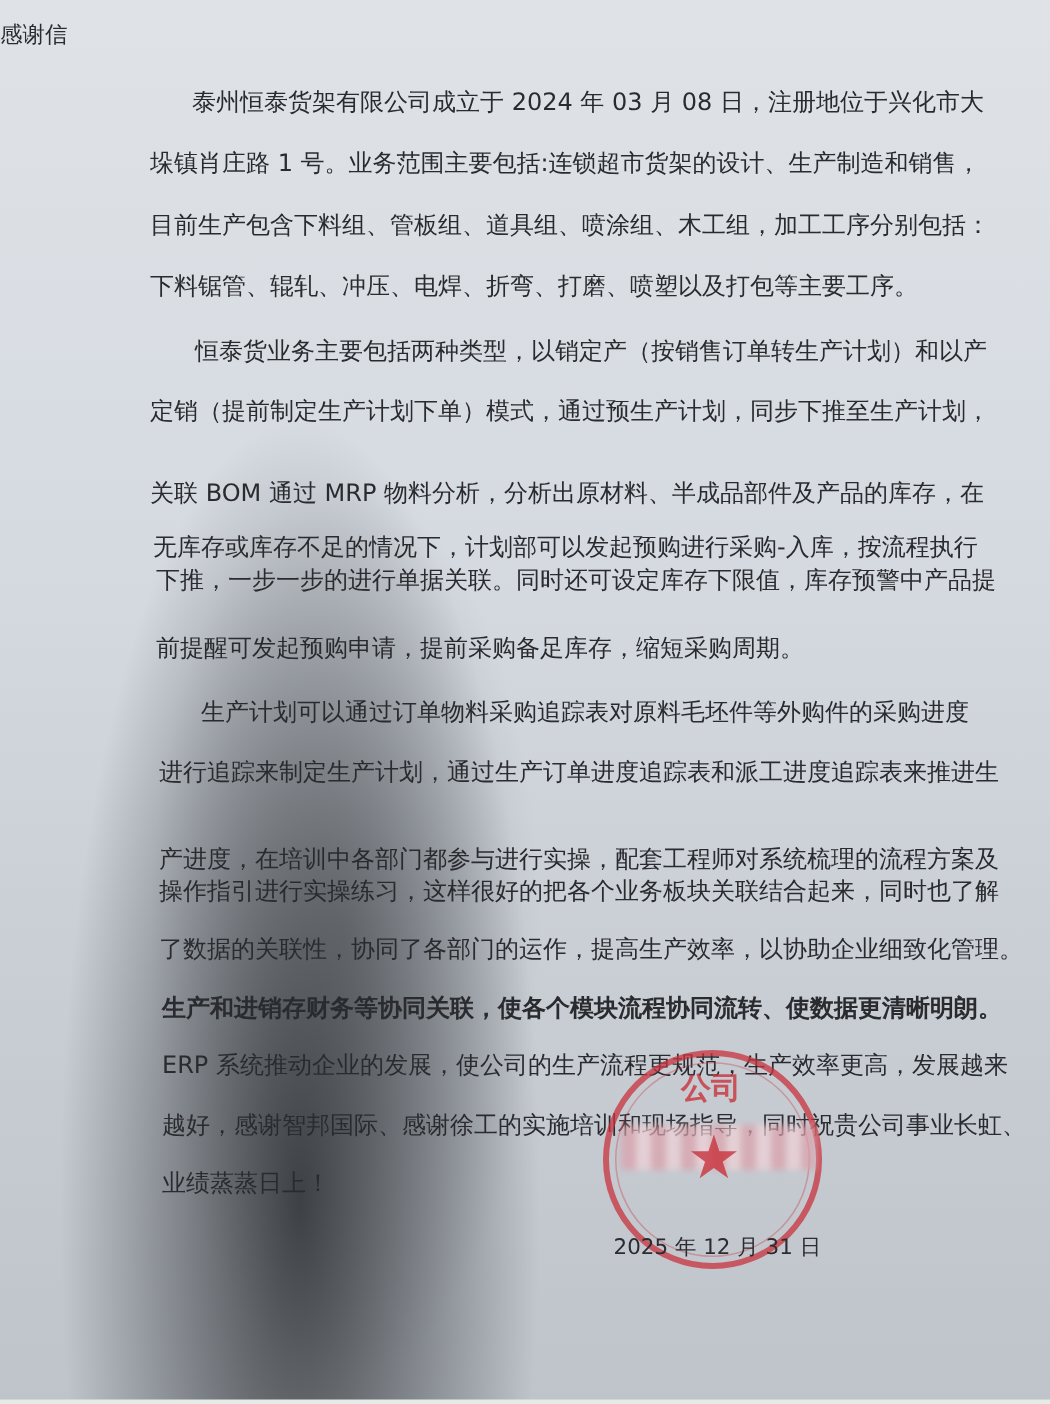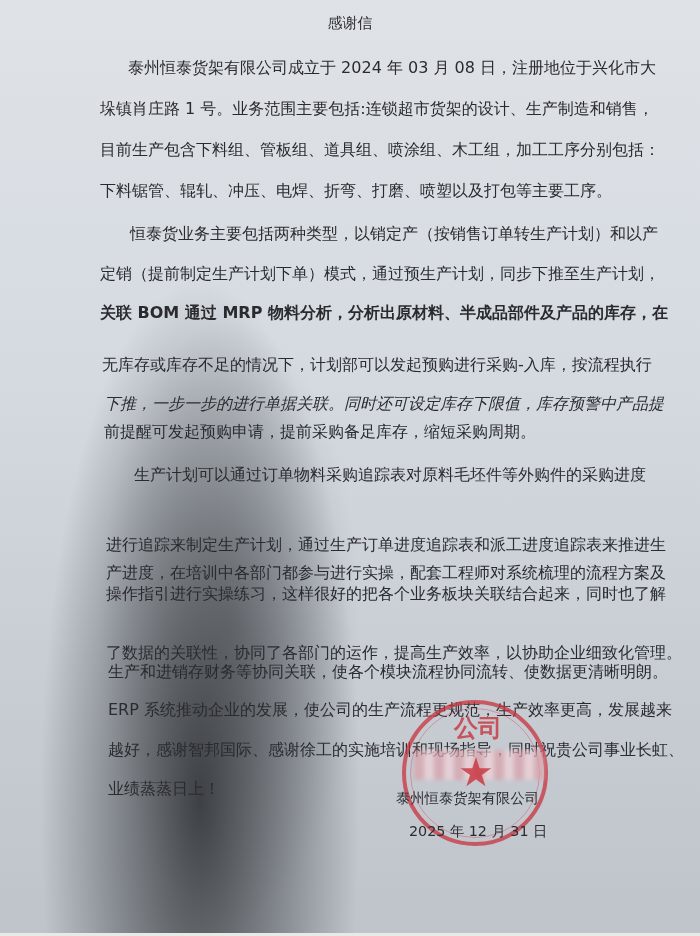--- a/index.html
+++ b/index.html
@@ -16,21 +16,21 @@
       linear-gradient(180deg, #dfe3e8 0%, #d5dae0 40%, #c9ced5 70%, #bfc4cb 100%);
   }
   .edge-bottom {
     position: absolute; left: 0; right: 0; bottom: 0; height: 3px; background: #e6ebe6;
   }
   .letter {
     position: absolute; left: 0; top: 0; width: 700px; height: 936px;
     color: #2a2b2f;
   }
   .title {
-    position: absolute; top: 14px; left: 0; width: 700px; text-align: center;
+    position: absolute; top: 14px; left: 0; width: 700px; text-align: left;
     font-size: 15px; color: #2b2c30; letter-spacing: 0px;
   }
   .line { position: absolute; white-space: nowrap; }
   .sign {
     position: absolute; font-size: 14.3px; white-space: nowrap; color: #2b2c30;
   }
   .seal {
     position: absolute; left: 402px; top: 700px; width: 146px; height: 146px;
     border-radius: 50%; border: 4px solid rgba(200,50,60,0.75);
     box-sizing: border-box;
@@ -41,21 +41,21 @@
   }
   .seal-star {
     position: absolute; left: 52px; top: 48px; font-size: 40px; color: rgba(200,50,60,0.8); line-height: 1;
   }
   .seal-blur {
     position: absolute; left: 8px; top: 46px; width: 130px; height: 30px;
     background: repeating-linear-gradient(90deg, rgba(220,160,170,0.7) 0 10px, rgba(240,210,215,0.7) 10px 20px);
     filter: blur(2px);
   }
   .seal-text-top {
-    position: absolute; left: 48px; top: 8px; font-size: 24px; color: rgba(200,50,60,0.8); font-weight: bold;
+    position: absolute; left: 48px; top: 8px; font-size: 20px; color: rgba(200,50,60,0.8); font-weight: bold;
   }
 </style>
 </head>
 <body>
 
 <div class="paper"></div>
 <div class="edge-bottom"></div>
 
 <div class="letter">
   <div class="title">感谢信</div>
@@ -63,40 +63,39 @@
   <div>
     <div class="line" style="left:128px; top:58px;">泰州恒泰货架有限公司成立于 2024 年 03 月 08 日，注册地位于兴化市大</div>
     <div class="line" style="left:100px; top:99px;">垛镇肖庄路 1 号。业务范围主要包括:连锁超市货架的设计、生产制造和销售，</div>
     <div class="line" style="left:100px; top:140px;">目前生产包含下料组、管板组、道具组、喷涂组、木工组，加工工序分别包括：</div>
     <div class="line" style="left:100px; top:181px;">下料锯管、辊轧、冲压、电焊、折弯、打磨、喷塑以及打包等主要工序。</div>
   </div>
 
   <div>
     <div class="line" style="left:130px; top:224px;">恒泰货业务主要包括两种类型，以销定产（按销售订单转生产计划）和以产</div>
     <div class="line" style="left:100px; top:264px;">定销（提前制定生产计划下单）模式，通过预生产计划，同步下推至生产计划，</div>
-    <div class="line" style="left:100px; top:303px;font-weight:bold;">关联 BOM 通过 MRP 物料分析，分析出原材料、半成品部件及产品的库存，在</div>
+    <div class="line" style="left:100px; top:319px;">关联 BOM 通过 MRP 物料分析，分析出原材料、半成品部件及产品的库存，在</div>
     <div class="line" style="left:102px; top:343px;margin-top:12px;">无库存或库存不足的情况下，计划部可以发起预购进行采购-入库，按流程执行</div>
-    <div class="line" style="left:104px; top:394px;font-style:italic;">下推，一步一步的进行单据关联。同时还可设定库存下限值，库存预警中产品提</div>
+    <div class="line" style="left:104px; top:377px;">下推，一步一步的进行单据关联。同时还可设定库存下限值，库存预警中产品提</div>
     <div class="line" style="left:104px; top:422px;">前提醒可发起预购申请，提前采购备足库存，缩短采购周期。</div>
   </div>
 
   <div>
     <div class="line" style="left:134px; top:465px;">生产计划可以通过订单物料采购追踪表对原料毛坯件等外购件的采购进度</div>
-    <div class="line" style="left:106px; top:535px;">进行追踪来制定生产计划，通过生产订单进度追踪表和派工进度追踪表来推进生</div>
+    <div class="line" style="left:106px; top:505px;">进行追踪来制定生产计划，通过生产订单进度追踪表和派工进度追踪表来推进生</div>
     <div class="line" style="left:106px; top:544px;margin-top:19px;">产进度，在培训中各部门都参与进行实操，配套工程师对系统梳理的流程方案及</div>
     <div class="line" style="left:106px; top:584px;">操作指引进行实操练习，这样很好的把各个业务板块关联结合起来，同时也了解</div>
-    <div class="line" style="left:106px; top:623px;margin-top:20px;">了数据的关联性，协同了各部门的运作，提高生产效率，以协助企业细致化管理。</div>
-    <div class="line" style="left:108px; top:662px;">生产和进销存财务等协同关联，使各个模块流程协同流转、使数据更清晰明朗。</div>
+    <div class="line" style="left:106px; top:623px;">了数据的关联性，协同了各部门的运作，提高生产效率，以协助企业细致化管理。</div>
+    <div class="line" style="left:108px; top:662px;font-weight:bold;">生产和进销存财务等协同关联，使各个模块流程协同流转、使数据更清晰明朗。</div>
     <div class="line" style="left:108px; top:700px;">ERP 系统推动企业的发展，使公司的生产流程更规范，生产效率更高，发展越来</div>
     <div class="line" style="left:108px; top:740px;">越好，感谢智邦国际、感谢徐工的实施培训和现场指导，同时祝贵公司事业长虹、</div>
     <div class="line" style="left:108px; top:779px;">业绩蒸蒸日上！</div>
   </div>
 
   <div class="seal">
     <div class="seal-inner"></div>
     <div class="seal-text-top">公司</div>
     <div class="seal-blur"></div>
     <div class="seal-star">★</div>
   </div>
 
-  <div class="sign" style="left:396px; top:789px;">泰州恒泰货架有限公司</div>
   <div class="sign" style="left:409px; top:822px;">2025 年 12 月 31 日</div>
 </div>
 
 </body></html>

